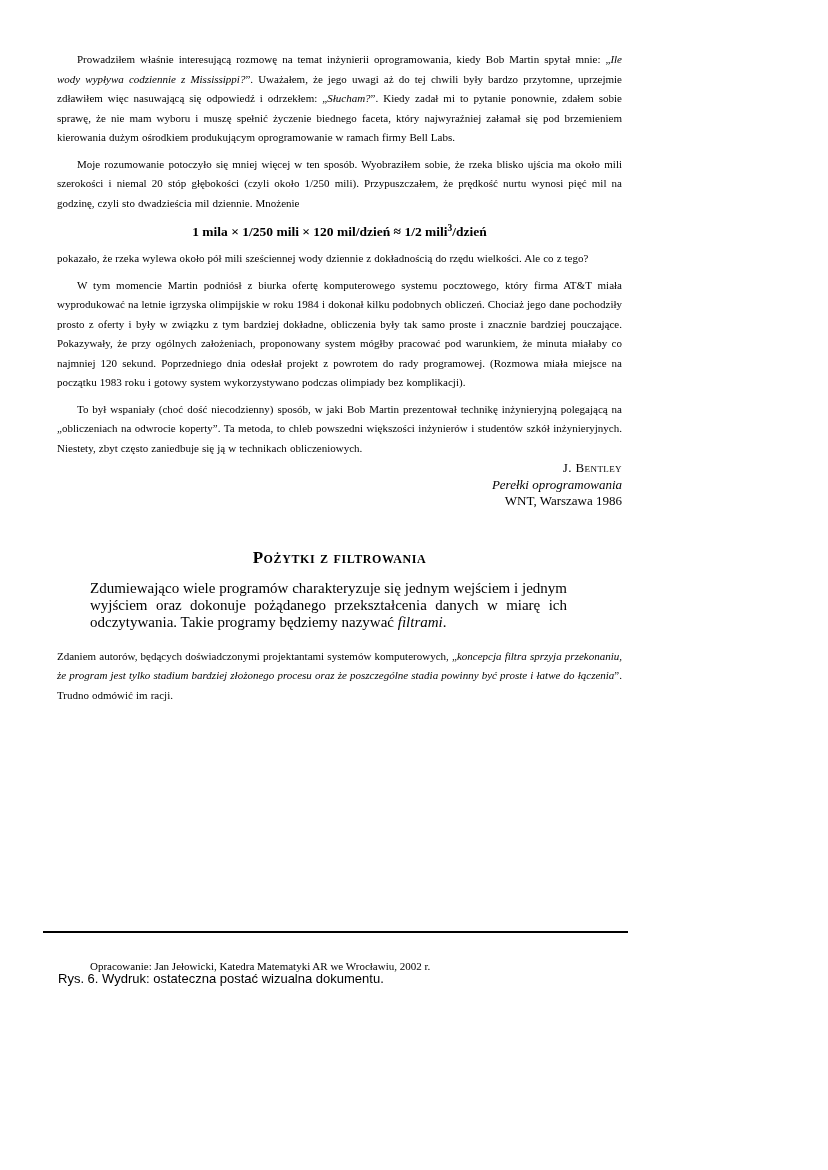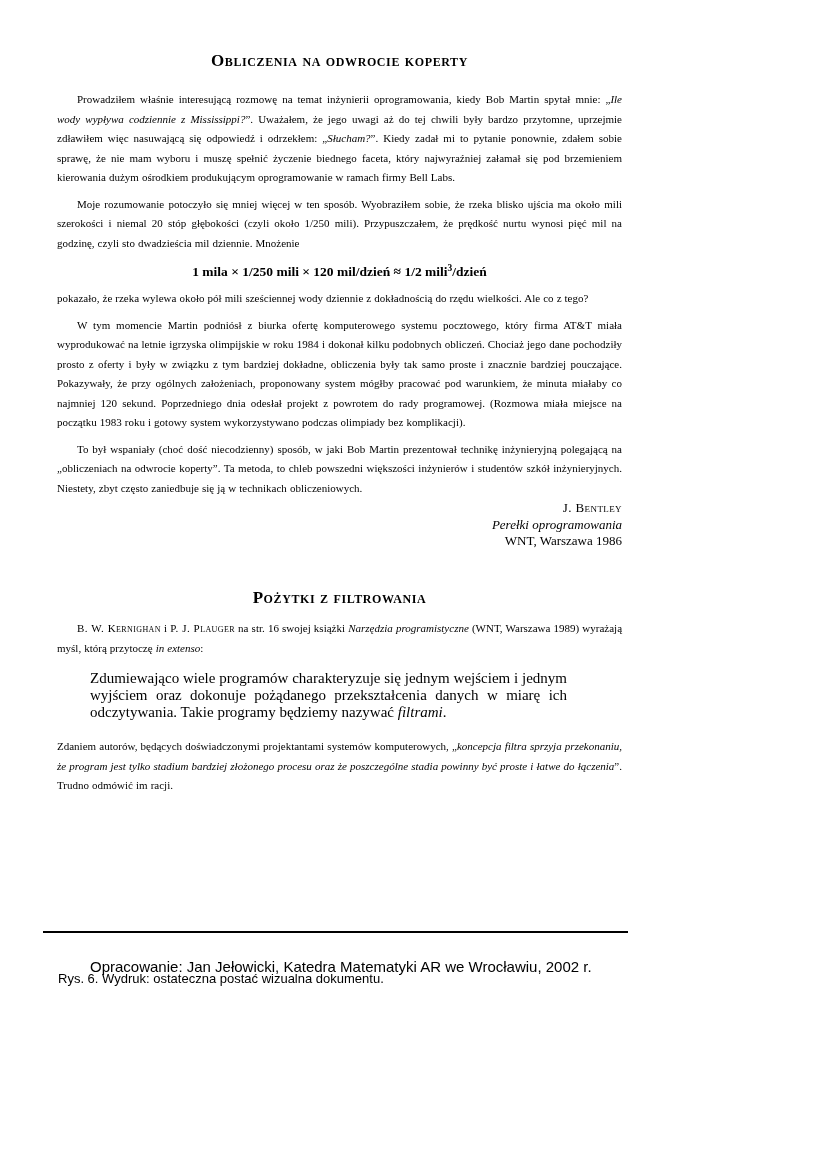--- a/index.html
+++ b/index.html
@@ -32,21 +32,21 @@
     font-variant: small-caps;
     font-weight: bold;
     font-size: 17px;
     letter-spacing: 0.6px;
     text-align: center;
     margin: 0 0 19px 0;
     line-height: 1.25;
   }
   h1.sec-title.second {
     margin-top: 37px;
-    margin-bottom: 11px;
+    margin-bottom: 3px;
   }
   p.body-par {
     font-size: 11px;
     line-height: 19.5px;
     text-align: justify;
     margin: 7px 0 0 0;
     word-spacing: 0.3px;
   }
   p.body-par.first {
     margin-top: 0;
@@ -101,34 +101,33 @@
     top: 972px;
     font-family: "Liberation Sans", "DejaVu Sans", sans-serif;
     font-size: 13px;
     line-height: 13px;
     color: #000000;
   }
   .caption-line2 {
     position: absolute;
     left: 90px;
     top: 960px;
-    font-family: Liberation Sans, sans-serif;
-    font-size: 15px;
+    font-family: Liberation Serif, serif;
+    font-size: 11px;
     line-height: 13px;
     color: #000000;
   }
 </style>
 </head>
 <body>
 
 <div class="page">
 
   <div class="textblock">
 
-    <h1 class="sec-title">Obliczenia na odwrocie koperty</h1>
 
     <p class="body-par first indent"><span>Prowadziłem właśnie interesującą rozmowę na temat inżynierii oprogramowania, kiedy Bob Martin spytał mnie: „</span><span class="it">Ile wody wypływa codziennie z Mississippi?</span><span>”. Uważałem, że jego uwagi aż do tej chwili były bardzo przytomne, uprzejmie zdławiłem więc nasuwającą się odpowiedź i odrzekłem: „</span><span class="it">Słucham?</span><span>”. Kiedy zadał mi to pytanie ponownie, zdałem sobie sprawę, że nie mam wyboru i muszę spełnić życzenie biednego faceta, który najwyraźniej załamał się pod brzemieniem kierowania dużym ośrodkiem produkującym oprogramowanie w ramach firmy Bell Labs.</span></p>
 
     <p class="body-par indent">Moje rozumowanie potoczyło się mniej więcej w ten sposób. Wyobraziłem sobie, że rzeka blisko ujścia ma około mili szerokości i niemal 20 stóp głębokości (czyli około 1/250 mili). Przypuszczałem, że prędkość nurtu wynosi pięć mil na godzinę, czyli sto dwadzieścia mil dziennie. Mnożenie</p>
 
     <div class="formula"><span>1 mila × 1/250 mili × 120 mil/dzień ≈ 1/2 mili</span><sup>3</sup><span>/dzień</span></div>
 
     <p class="body-par">pokazało, że rzeka wylewa około pół mili sześciennej wody dziennie z dokładnością do rzędu wielkości. Ale co z tego?</p>
 
     <p class="body-par indent">W tym momencie Martin podniósł z biurka ofertę komputerowego systemu pocztowego, który firma AT&amp;T miała wyprodukować na letnie igrzyska olimpijskie w roku 1984 i dokonał kilku podobnych obliczeń. Chociaż jego dane pochodziły prosto z oferty i były w związku z tym bardziej dokładne, obliczenia były tak samo proste i znacznie bardziej pouczające. Pokazywały, że przy ogólnych założeniach, proponowany system mógłby pracować pod warunkiem, że minuta miałaby co najmniej 120 sekund. Poprzedniego dnia odesłał projekt z powrotem do rady programowej. (Rozmowa miała miejsce na początku 1983 roku i gotowy system wykorzystywano podczas olimpiady bez komplikacji).</p>
@@ -136,21 +135,20 @@
     <p class="body-par indent">To był wspaniały (choć dość niecodzienny) sposób, w jaki Bob Martin prezentował technikę inżynieryjną polegającą na „obliczeniach na odwrocie koperty”. Ta metoda, to chleb powszedni większości inżynierów i studentów szkół inżynieryjnych. Niestety, zbyt często zaniedbuje się ją w technikach obliczeniowych.</p>
 
     <div class="attribution">
       <div class="author">J. Bentley</div>
       <div class="work">Perełki oprogramowania</div>
       <div class="publisher">WNT, Warszawa 1986</div>
     </div>
 
     <h1 class="sec-title second">Pożytki z filtrowania</h1>
 
-    <p class="body-par first indent"><span class="sc">B. W. Kernighan</span><span> i </span><span class="sc">P. J. Plauger</span><span> na str. 16 swojej książki </span><span class="it">Narzędzia programistyczne</span><span> (WNT, Warszawa 1989) wyrażają myśl, którą przytoczę </span><span class="it">in extenso</span><span>:</span></p>
 
     <blockquote class="quote"><span>Zdumiewająco wiele programów charakteryzuje się jednym wejściem i jednym wyjściem oraz dokonuje pożądanego przekształcenia danych w miarę ich odczytywania. Takie programy będziemy nazywać </span><span class="it">filtrami</span><span>.</span></blockquote>
 
 
     <p class="body-par after-quote"><span>Zdaniem autorów, będących doświadczonymi projektantami systemów komputerowych, „</span><span class="it">koncepcja filtra sprzyja przekonaniu, że program jest tylko stadium bardziej złożonego procesu oraz że poszczególne stadia powinny być proste i łatwe do łączenia</span><span>”. Trudno odmówić im racji.</span></p>
 
   </div>
 
   <div class="footer-rule"></div>
 

